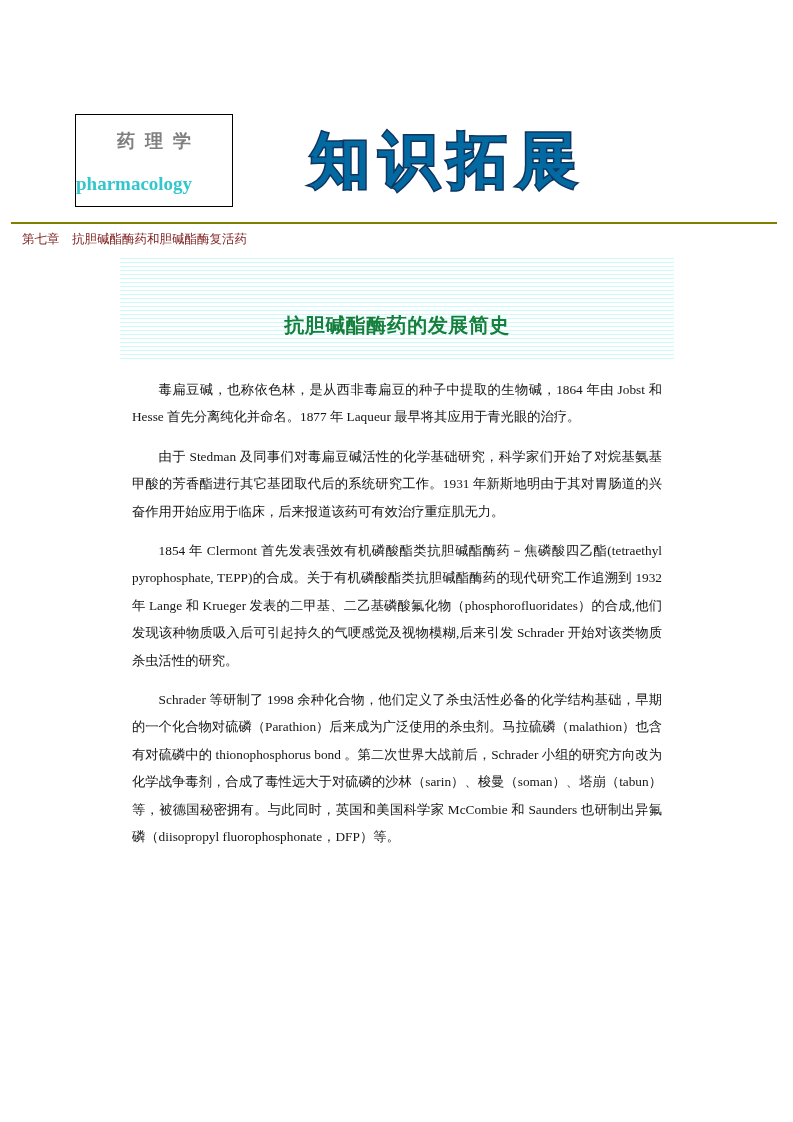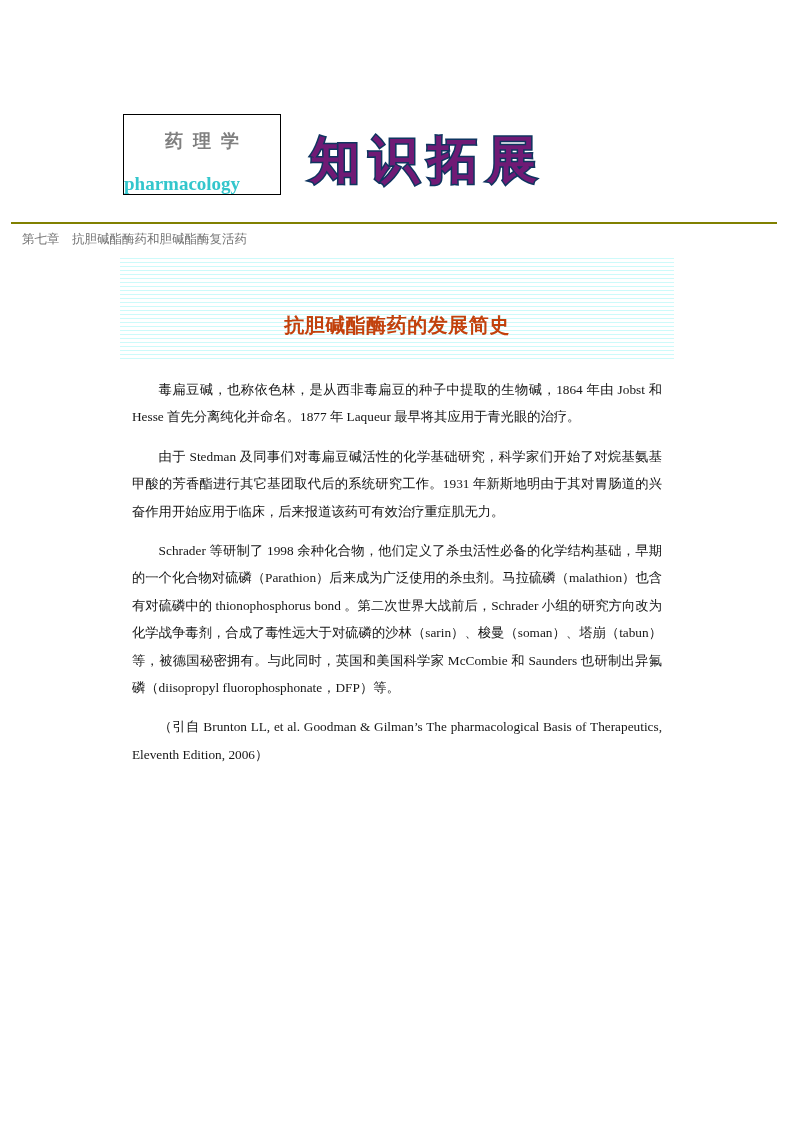--- a/index.html
+++ b/index.html
@@ -1,42 +1,42 @@
 <!DOCTYPE html>
 <html><head>
 <meta charset="utf-8">
 <style>
   html, body { margin: 0; padding: 0; background: #ffffff; }
   body { width: 793px; height: 1122px; position: relative; overflow: hidden;
          font-family: "Liberation Serif", "DejaVu Serif", serif; color: #111; }
 
-  .brand-box { position: absolute; left: 75px; top: 114px; width: 158px; height: 81px;
-               border: 1.5px solid #000; box-sizing: border-box; background: #fff; margin-left: 48px; }
+  .brand-box { position: absolute; left: 75px; top: 114px; width: 158px; height: 93px;
+               border: 1.5px solid #000; box-sizing: border-box; background: #fff; }
   .brand-cn { position: absolute; left: 0; right: 0; top: 14px; text-align: center;
               font-family: "DejaVu Sans", sans-serif; font-size: 18px; font-weight: bold;
               color: #7f7f7f; letter-spacing: 10px; padding-left: 10px; }
   .brand-en { position: absolute; left: 0; right: 0; top: 58px; 
               font-family: "Liberation Serif", serif; font-size: 19px; font-weight: bold;
               color: #33c6cc; }
 
   .banner-title { position: absolute; left: 310px; top: 127px; height: 66px;
-                  font-family: "DejaVu Sans", sans-serif; font-weight: bold; font-size: 50px;
-                  letter-spacing: 9px; line-height: 66px; color: #701a75;
+                  font-family: "DejaVu Sans", sans-serif; font-weight: bold; font-size: 60px;
+                  letter-spacing: 9px; line-height: 66px; color: #0369a1;
                   -webkit-text-stroke: 3px #0f3560; paint-order: stroke fill; }
 
   .rule { position: absolute; left: 11px; top: 222px; width: 766px; height: 2px; background: #808000; }
 
   .chapter { position: absolute; left: 22px; top: 231px; font-size: 12.5px;
-             font-family: "DejaVu Sans", sans-serif; color: #737373; white-space: pre; }
+             font-family: "DejaVu Sans", sans-serif; color: #7f1d1d; white-space: pre; }
 
   .title-band { position: absolute; left: 120px; top: 258px; width: 554px; height: 102px;
                 background: repeating-linear-gradient(to bottom, #cdfafa 0px, #cdfafa 1.5px, #ffffff 1.5px, #ffffff 4px); }
   .article-title { position: absolute; left: 120px; top: 312px; width: 554px; text-align: center;
                    font-family: Liberation Mono, monospace; font-size: 20px; font-weight: bold;
-                   color: #c2410c; letter-spacing: 0.5px; }
+                   color: #15803d; letter-spacing: 0.5px; }
 
   .body { position: absolute; left: 120px; top: 364px; width: 554px; }
   .para { margin: 12px; font-size: 13.3px; line-height: 27.4px; text-align: justify;
           text-indent: 2em; font-family: "Liberation Serif", "DejaVu Serif", serif; color: #151515; }
 </style>
 </head>
 <body>
 
 <div class="brand-box">
   <div class="brand-cn">药理学</div>
@@ -48,15 +48,15 @@
 <div class="rule"></div>
 
 <div class="chapter">第七章　抗胆碱酯酶药和胆碱酯酶复活药</div>
 
 <div class="title-band"></div>
 <div class="article-title">抗胆碱酯酶药的发展简史</div>
 
 <div class="body">
   <p class="para">毒扁豆碱，也称依色林，是从西非毒扁豆的种子中提取的生物碱，1864 年由 Jobst  和 Hesse 首先分离纯化并命名。1877 年 Laqueur  最早将其应用于青光眼的治疗。</p>
   <p class="para">由于 Stedman 及同事们对毒扁豆碱活性的化学基础研究，科学家们开始了对烷基氨基甲酸的芳香酯进行其它基团取代后的系统研究工作。1931 年新斯地明由于其对胃肠道的兴奋作用开始应用于临床，后来报道该药可有效治疗重症肌无力。</p>
+  <p class="para">1854 年 Clermont  首先发表强效有机磷酸酯类抗胆碱酯酶药－焦磷酸四乙酯(tetraethyl pyrophosphate, TEPP)的合成。关于有机磷酸酯类抗胆碱酯酶药的现代研究工作追溯到 1932 年 Lange 和 Krueger 发表的二甲基、二乙基磷酸氟化物（phosphorofluoridates）的合成,他们发现该种物质吸入后可引起持久的气哽感觉及视物模糊,后来引发 Schrader 开始对该类物质杀虫活性的研究。</p>
   <p class="para">Schrader 等研制了 1998 余种化合物，他们定义了杀虫活性必备的化学结构基础，早期的一个化合物对硫磷（Parathion）后来成为广泛使用的杀虫剂。马拉硫磷（malathion）也含有对硫磷中的 thionophosphorus bond 。第二次世界大战前后，Schrader 小组的研究方向改为化学战争毒剂，合成了毒性远大于对硫磷的沙林（sarin）、梭曼（soman）、塔崩（tabun）等，被德国秘密拥有。与此同时，英国和美国科学家 McCombie  和 Saunders 也研制出异氟磷（diisopropyl   fluorophosphonate，DFP）等。</p>
-  <p class="para">（引自 Brunton LL, et al. Goodman &amp; Gilman’s The pharmacological Basis of Therapeutics, Eleventh Edition, 2006）</p>
 </div>
 
 </body></html>

